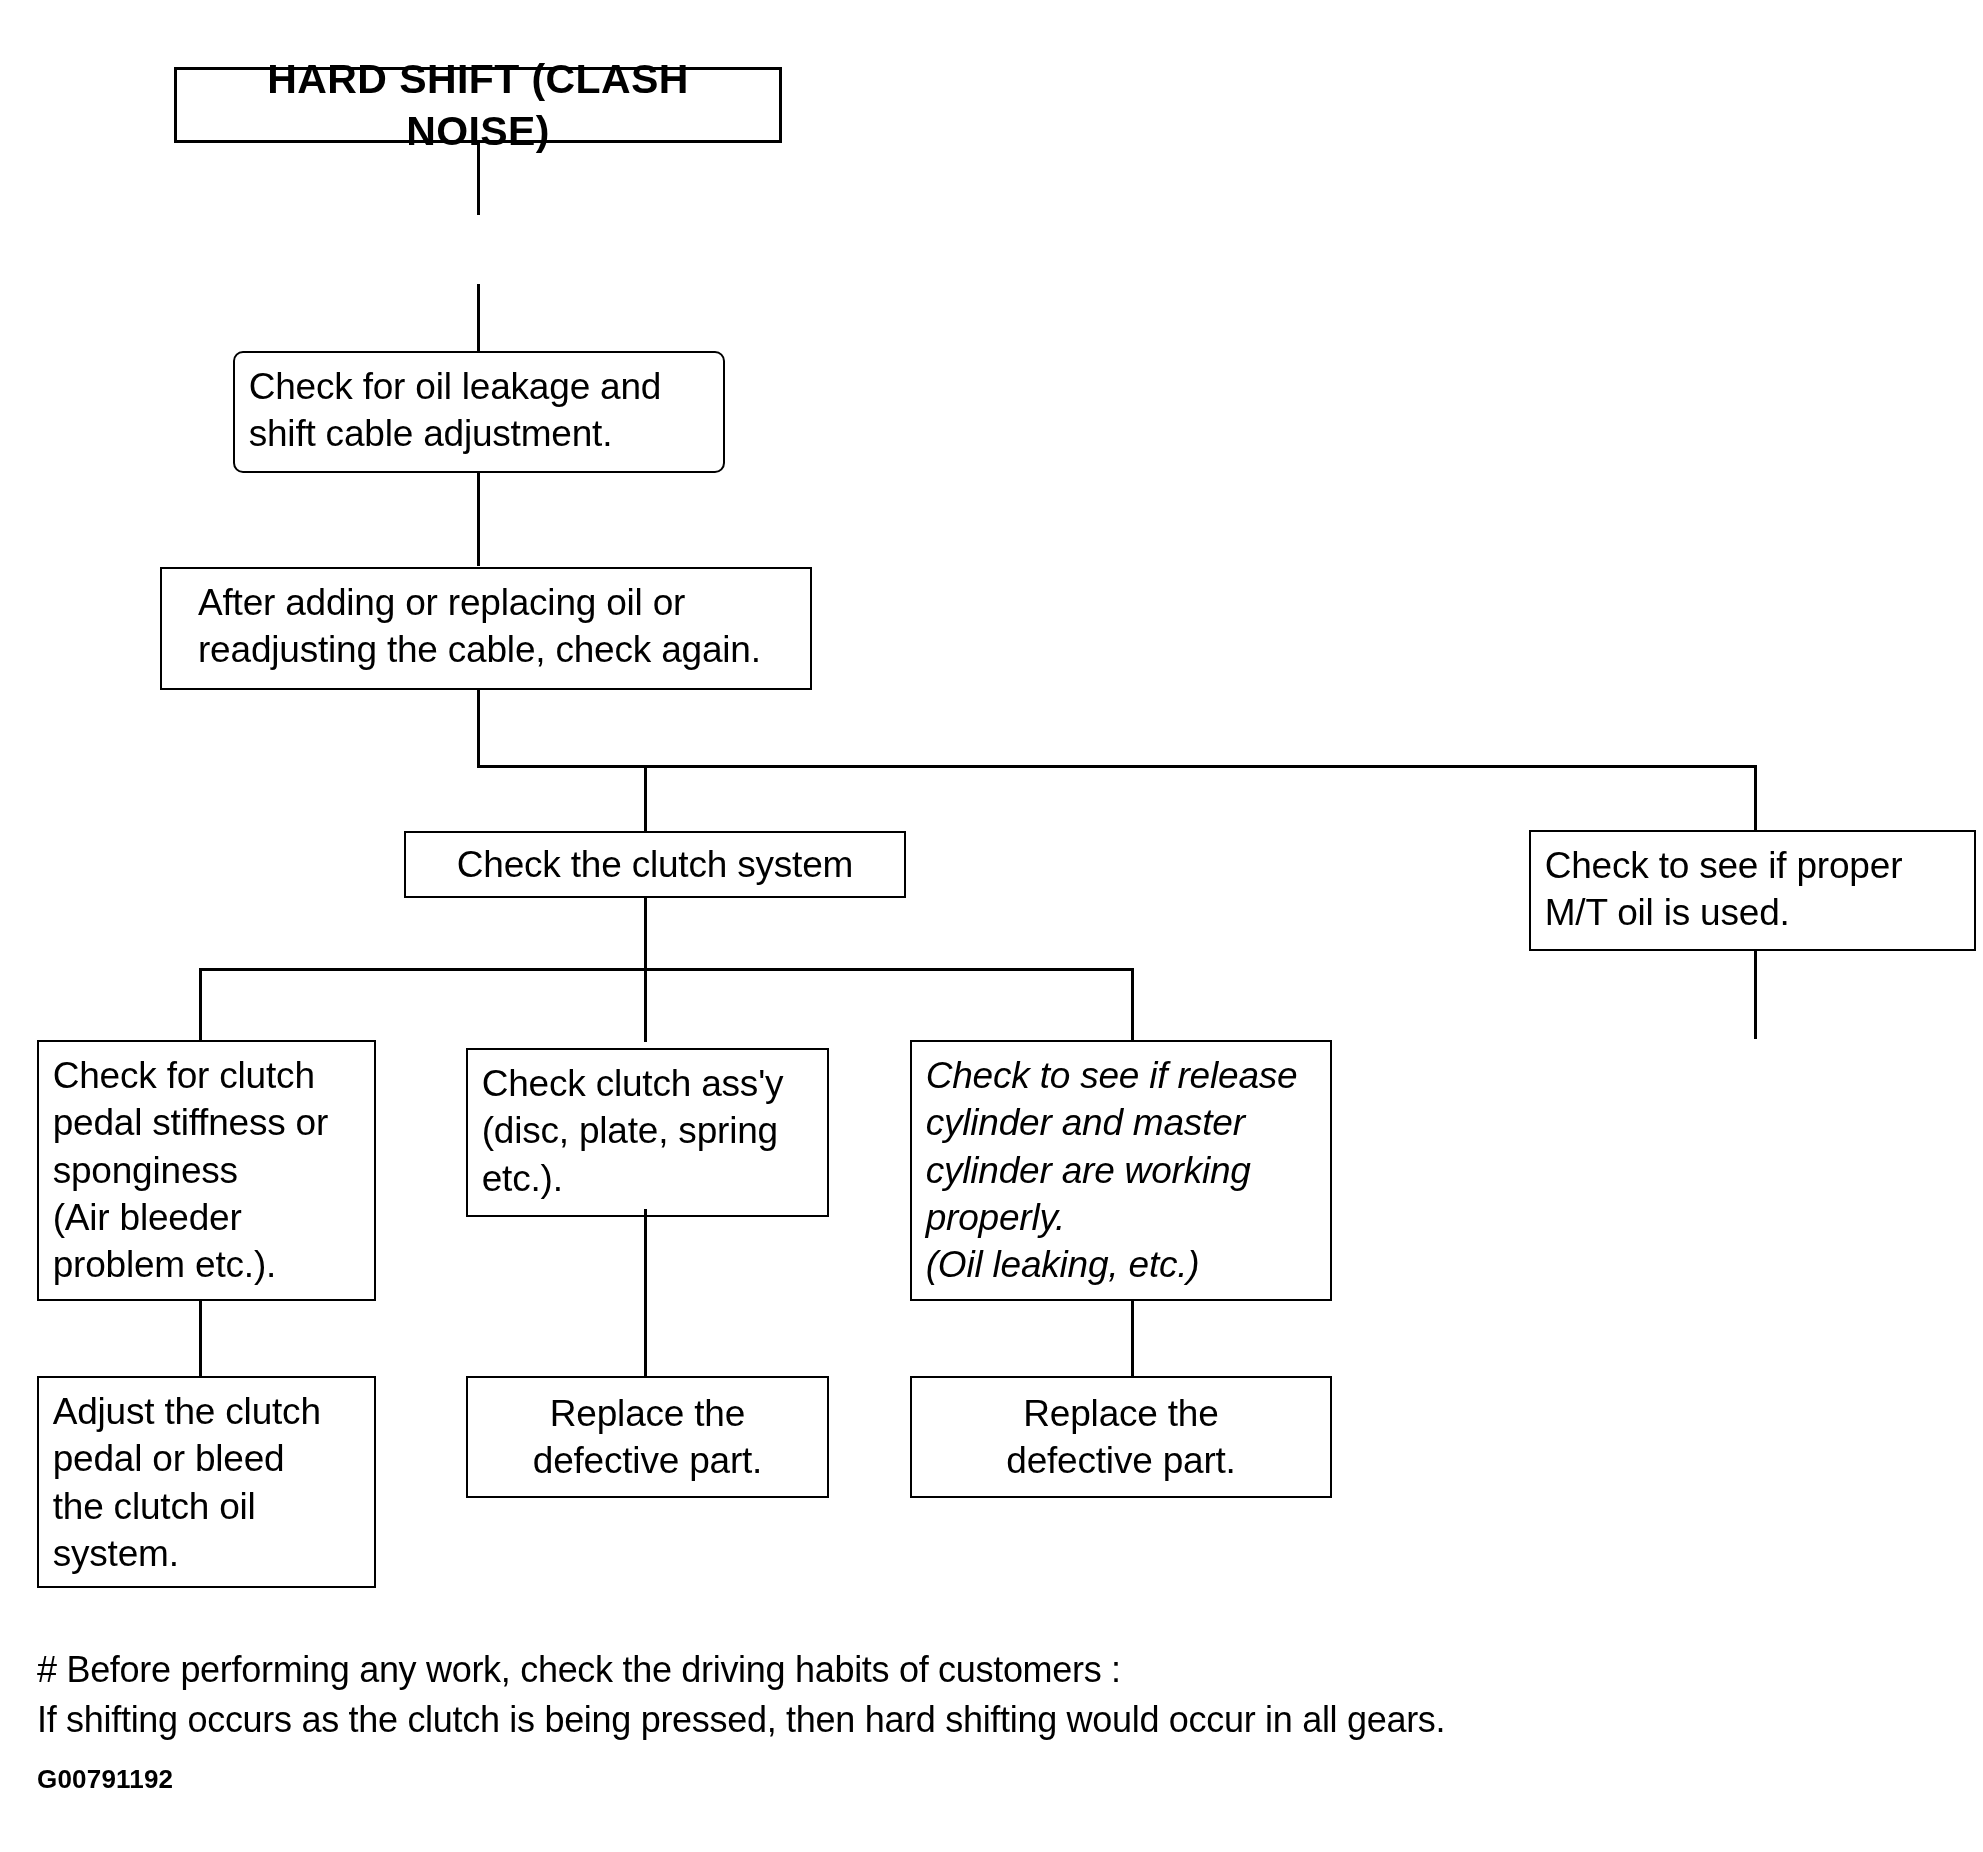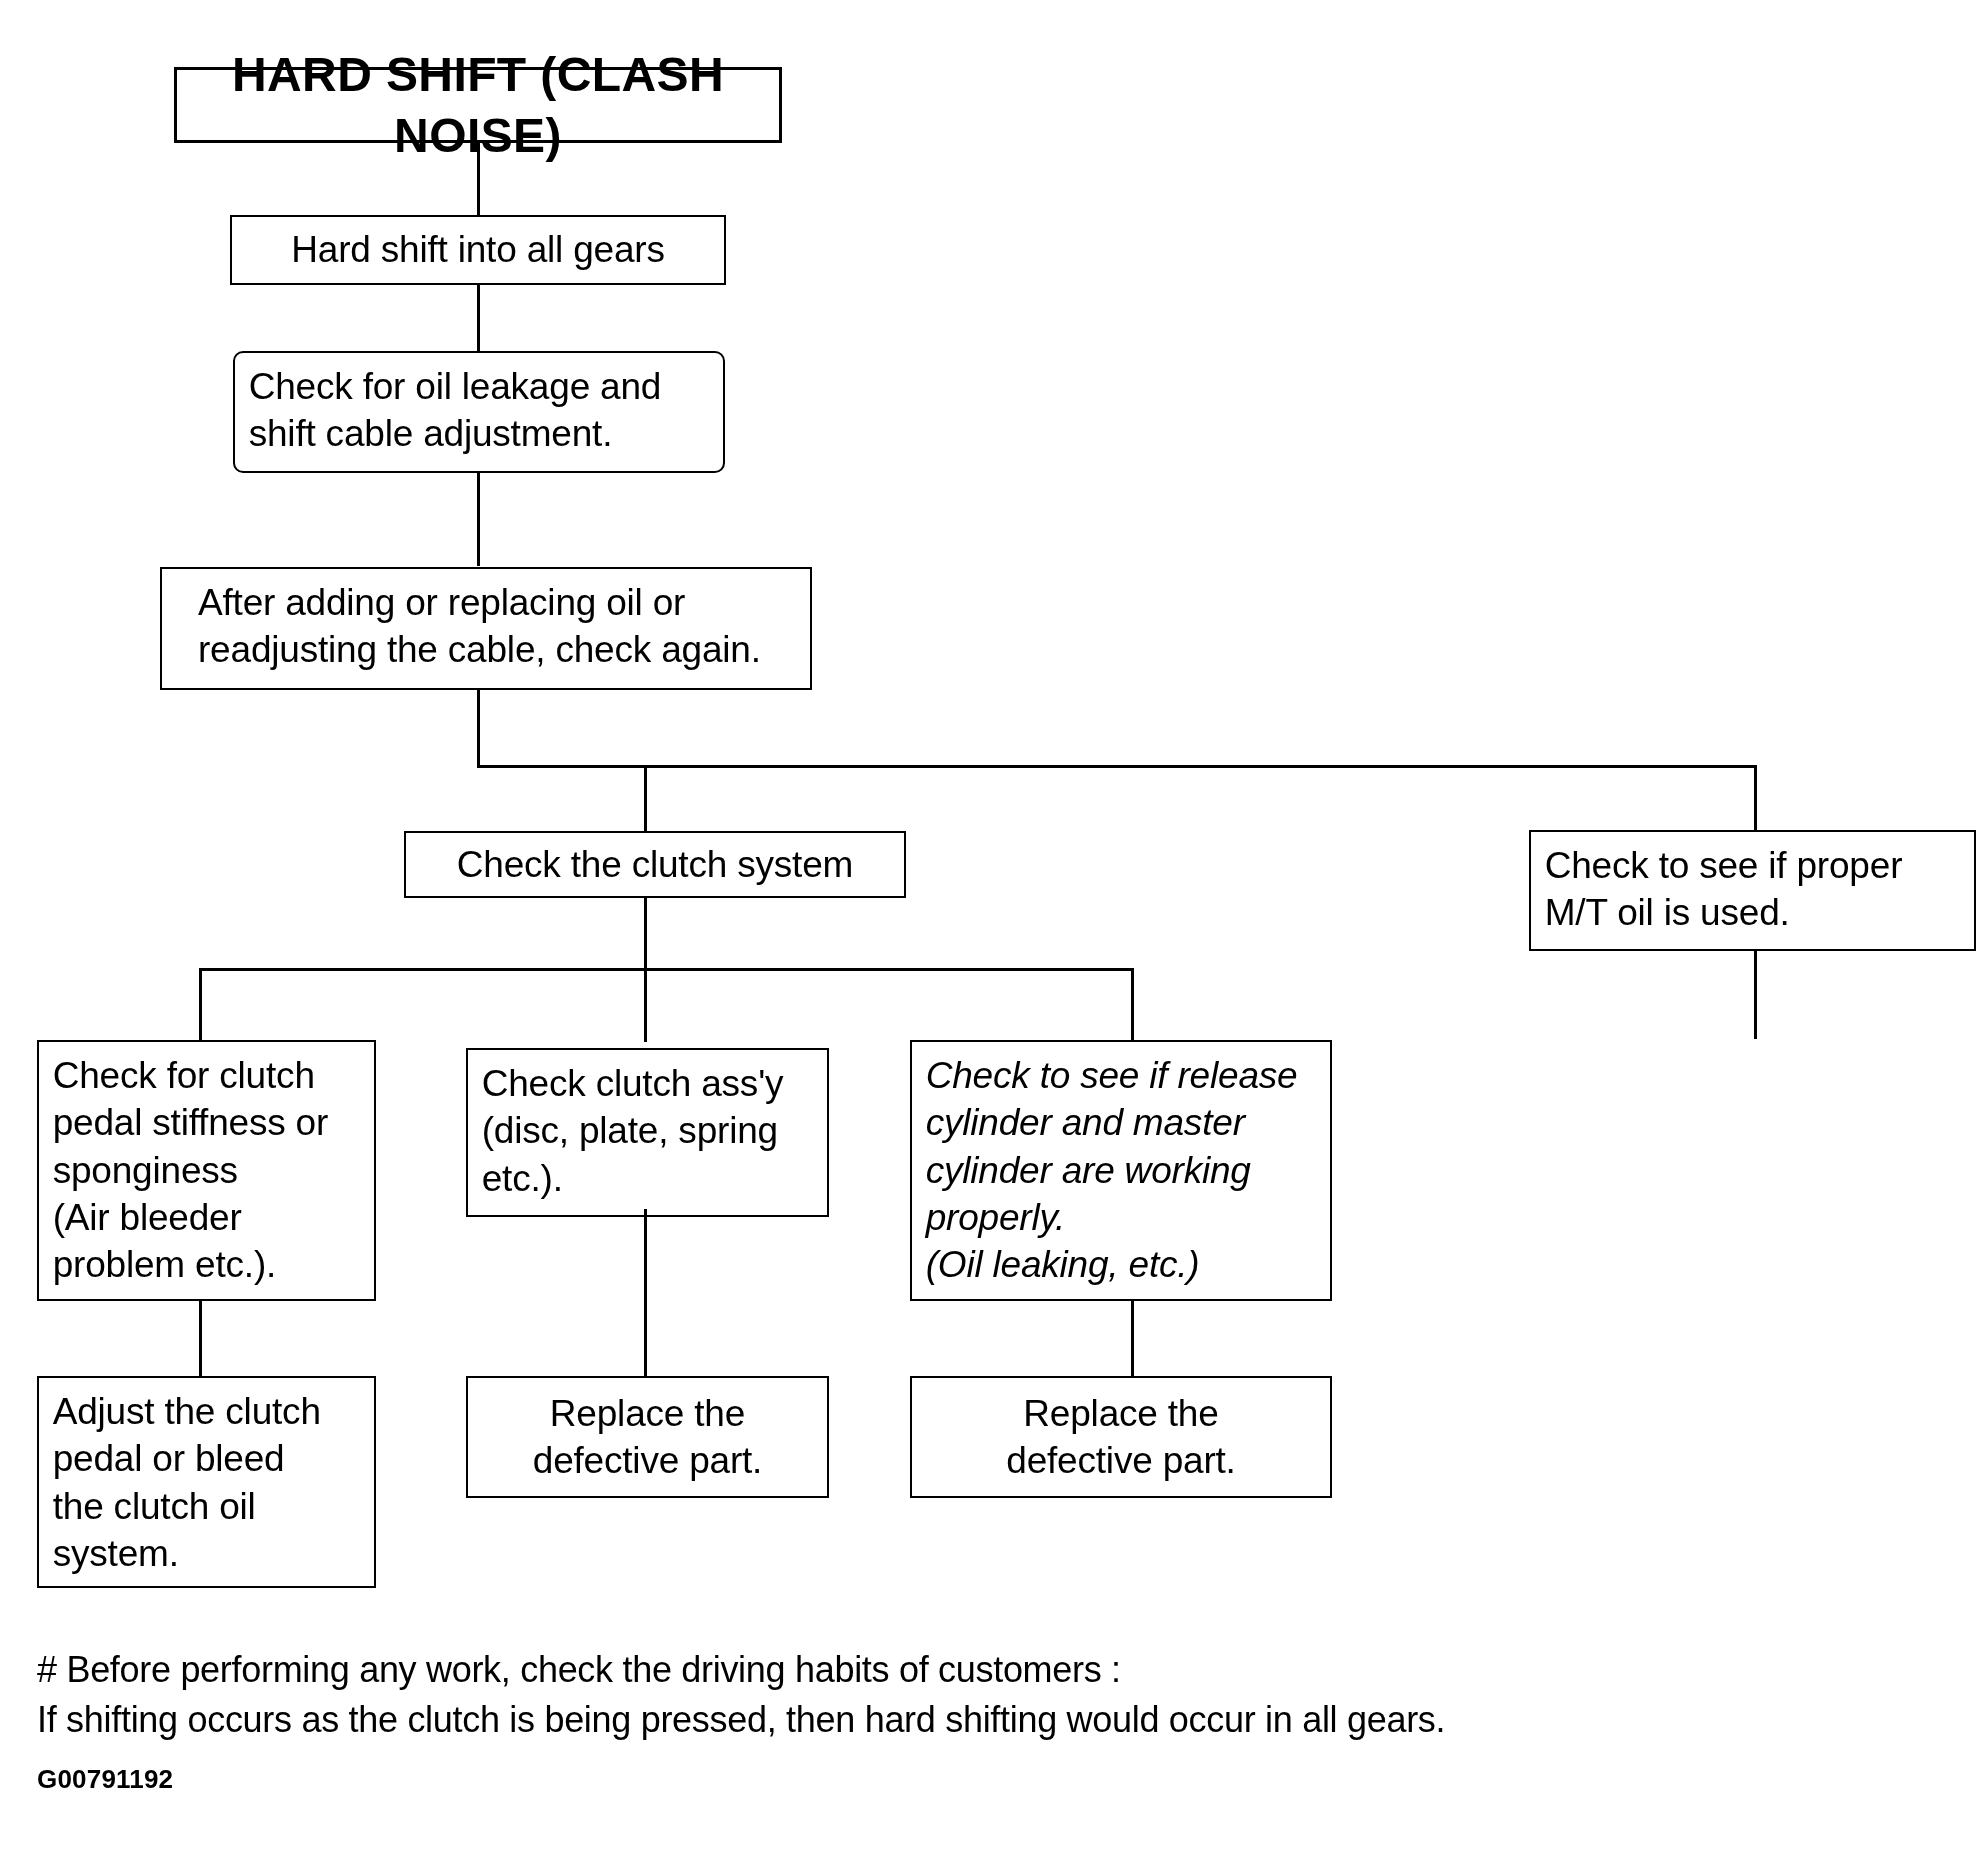--- a/index.html
+++ b/index.html
@@ -29,21 +29,21 @@
     background: #ffffff;
     padding: 9.8px 13.7px;
     font-size: 37px;
     line-height: 1.28;
     color: #000;
     white-space: pre-line;
     letter-spacing: -0.2px;
   }
   .node.title {
     font-weight: bold;
-    font-size: 48px;
+    font-size: 41px;
     border-width: 3.9px;
     text-align: center;
     letter-spacing: 0.4px;
   }
   .node.center {
     text-align: center;
   }
   .line {
     position: absolute;
     background: #000000;
@@ -67,21 +67,20 @@
 </style>
 </head>
 <body>
 
 <div id="flowchart">
 
   <div class="node title" style="left:174px; top:67px; width:608px; height:76px; display:flex; align-items:center; justify-content:center;">HARD SHIFT (CLASH NOISE)</div>
 
   <div class="line vline" style="left:477px; top:143px; height:72px;"></div>
 
-  <div class="node center" style="left:230px; top:215px; width:496px; height:70px; display:flex; align-items:center; justify-content:center;">Hard shift into all gears</div>
 
   <div class="line vline" style="left:477px; top:284px; height:67px;"></div>
 
   <div class="node" style="left:233px; top:351px; width:492px; height:122px;border-radius:10px;">Check for oil leakage and
 shift cable adjustment.</div>
 
   <div class="line vline" style="left:477px; top:472px; height:94px;"></div>
 
   <div class="node" style="left:160px; top:567px; width:652px; height:123px;padding-left:36px;">After adding or replacing oil or
 readjusting the cable, check again.</div>

